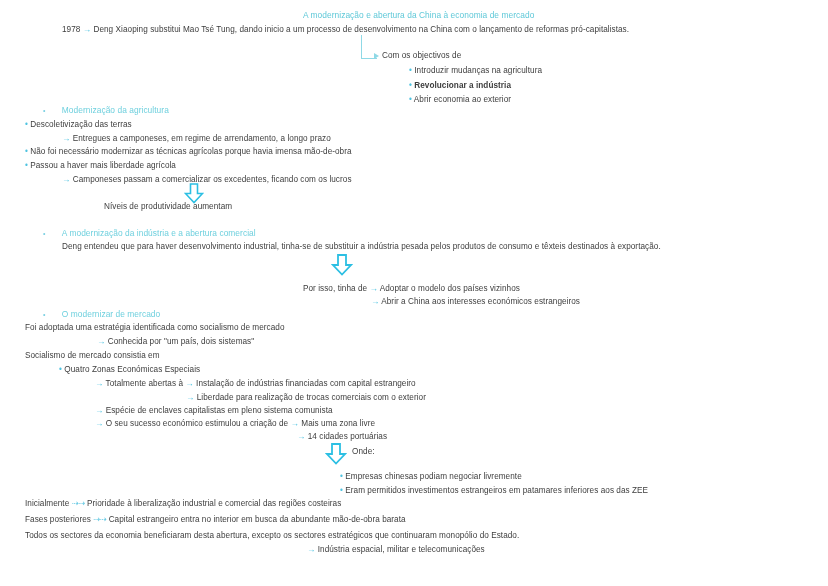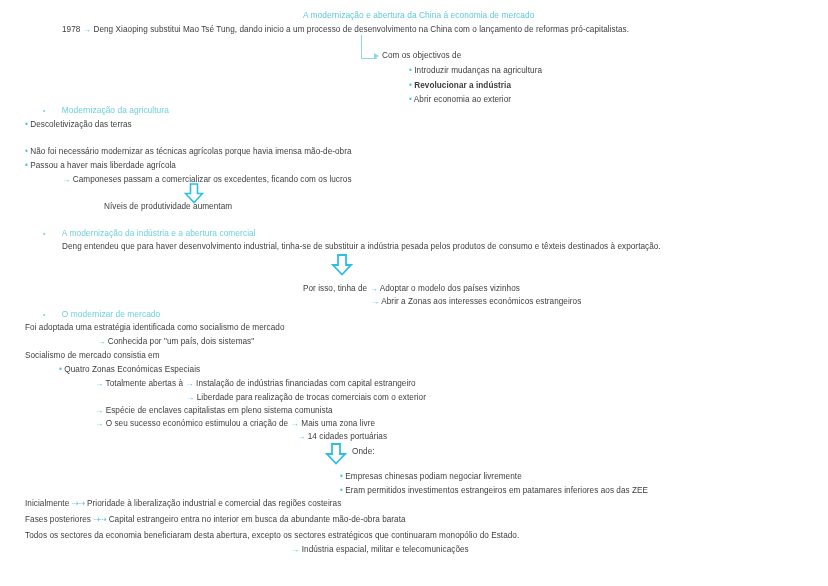--- a/index.html
+++ b/index.html
@@ -127,20 +127,24 @@
 
   <div class="ln" style="left:43px; top:105px;">
     <span class="bul-sm">•</span>
     <span class="heading" style="margin-left:14px;">Modernização da agricultura</span>
   </div>
 
   <div class="ln" style="left:25px; top:119px;">
     <span class="bul">•</span>
     <span class="body">Descoletivização das terras</span>
   </div>
+  <div class="ln" style="left:62px; top:133px;">
+    <span class="arw">→</span>
+    <span class="body">Entregues a camponeses, em regime de arrendamento, a longo prazo</span>
+  </div>
   <div class="ln" style="left:25px; top:146px;">
     <span class="bul">•</span>
     <span class="body">Não foi necessário modernizar as técnicas agrícolas porque havia imensa mão-de-obra</span>
   </div>
   <div class="ln" style="left:25px; top:160px;">
     <span class="bul">•</span>
     <span class="body">Passou a haver mais liberdade agrícola</span>
   </div>
   <div class="ln" style="left:62px; top:174px;">
     <span class="arw">→</span>
@@ -164,21 +168,21 @@
     <polygon points="7,1 15,1 15,11 20,11 11,20.5 2,11 7,11" fill="#ffffff" stroke="#2cbfe3" stroke-width="1.8" stroke-linejoin="miter"></polygon>
   </svg>
 
   <div class="ln" style="left:303px; top:283px;">
     <span class="body">Por isso, tinha de</span>
     <span class="arw">→</span>
     <span class="body">Adoptar o modelo dos países vizinhos</span>
   </div>
   <div class="ln" style="left:371px; top:296px;">
     <span class="arw">→</span>
-    <span class="body">Abrir a Zonas aos interesses económicos estrangeiros</span>
+    <span class="body">Abrir a China aos interesses económicos estrangeiros</span>
   </div>
 
   <div class="ln" style="left:43px; top:309px;">
     <span class="bul-sm">•</span>
     <span class="heading" style="margin-left:14px;">O modernizar de mercado</span>
   </div>
 
   <div class="ln body" style="left:25px; top:322px;">Foi adoptada uma estratégia identificada como socialismo de mercado</div>
 
   <div class="ln" style="left:97px; top:336px;">
@@ -240,20 +244,20 @@
     <span class="body">Fases posteriores</span>
     <span class="dbl">⇢⇢</span>
     <span class="body">Capital estrangeiro entra no interior em busca da abundante mão-de-obra barata</span>
   </div>
   <div class="ln" style="left:25px; top:498px;">
     <span class="body">Inicialmente</span>
     <span class="dbl">⇢⇢</span>
     <span class="body">Prioridade à liberalização industrial e comercial das regiões costeiras</span>
   </div>
   <div class="ln body" style="left:25px; top:530px;">Todos os sectores da economia beneficiaram desta abertura, excepto os sectores estratégicos que continuaram monopólio do Estado.</div>
-  <div class="ln" style="left:291px; top:544px;">
+  <div class="ln" style="left:307px; top:544px;">
     <span class="arw">→</span>
     <span class="body">Indústria espacial, militar e telecomunicações</span>
   </div>
 
   <div class="pagenum">5</div>
 
 </div>
 
 </body></html>

